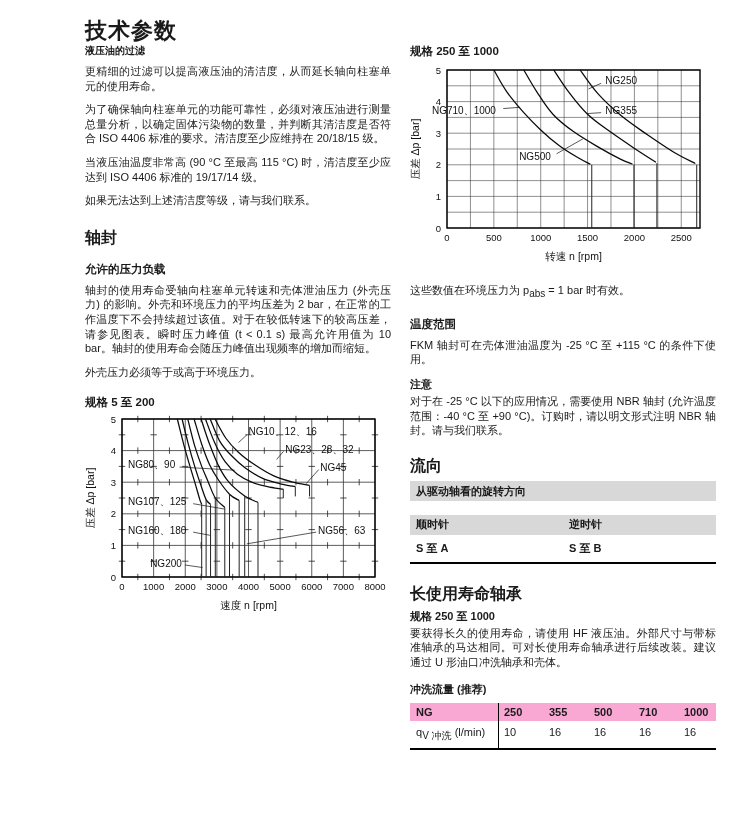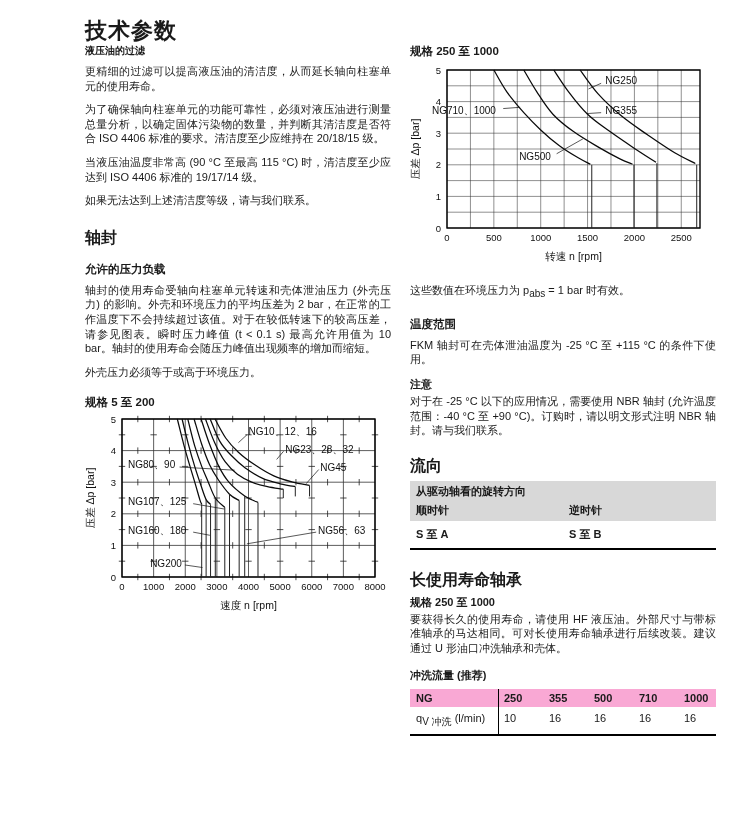--- a/index.html
+++ b/index.html
@@ -14,21 +14,21 @@
   h3{font-size:11.5px;font-weight:bold;margin:13px 0 4px 0;}
   h4{font-size:11px;font-weight:bold;margin:10px 0 0 0;}
   p{font-size:11px;line-height:14.6px;margin:6px 0 9px 0;text-align:justify;}
   p.tight{margin:2px 0 9px 0;}
   sub{font-size:10px;}
   .chart-wrap{margin:2px 0 4px 0;}
   svg{display:block;}
   
   .tbl{width:100%;font-size:11px;margin:4px 0 0 0;border-bottom:2px solid #000;}
   .tbl .cap{background:#d8d8d8;font-weight:bold;padding:3px 22px 2px 6px;}
-  .tbl .hdr{background:#d8d8d8;display:grid;grid-template-columns:1fr 1fr;margin-top:0;}
+  .tbl .hdr{background:#d8d8d8;display:grid;grid-template-columns:1fr 1fr;margin-top:14px;}
   .tbl .hdr div{font-weight:bold;padding:2px 6px 3px 6px;}
   .tbl .body{display:grid;grid-template-columns:1fr 1fr;margin-top:2px;}
   .tbl .body div{font-weight:bold;padding:4px 6px 6px 6px;}
   
   .tbl2{position:relative;width:100%;font-size:11px;margin:6px 0 0 0;border-bottom:2px solid #000;}
   .tbl2 .row{display:grid;grid-template-columns:88px 45px 45px 45px 45px 38px;}
   .tbl2 .row.h{background:#f9a8d4;font-weight:bold;}
   .tbl2 .row.h div{padding:3px 6px 3px 6px;}
   .tbl2 .row.b{margin-top:2px;}
   .tbl2 .row.b div{padding:3px 6px 5px 6px;}

